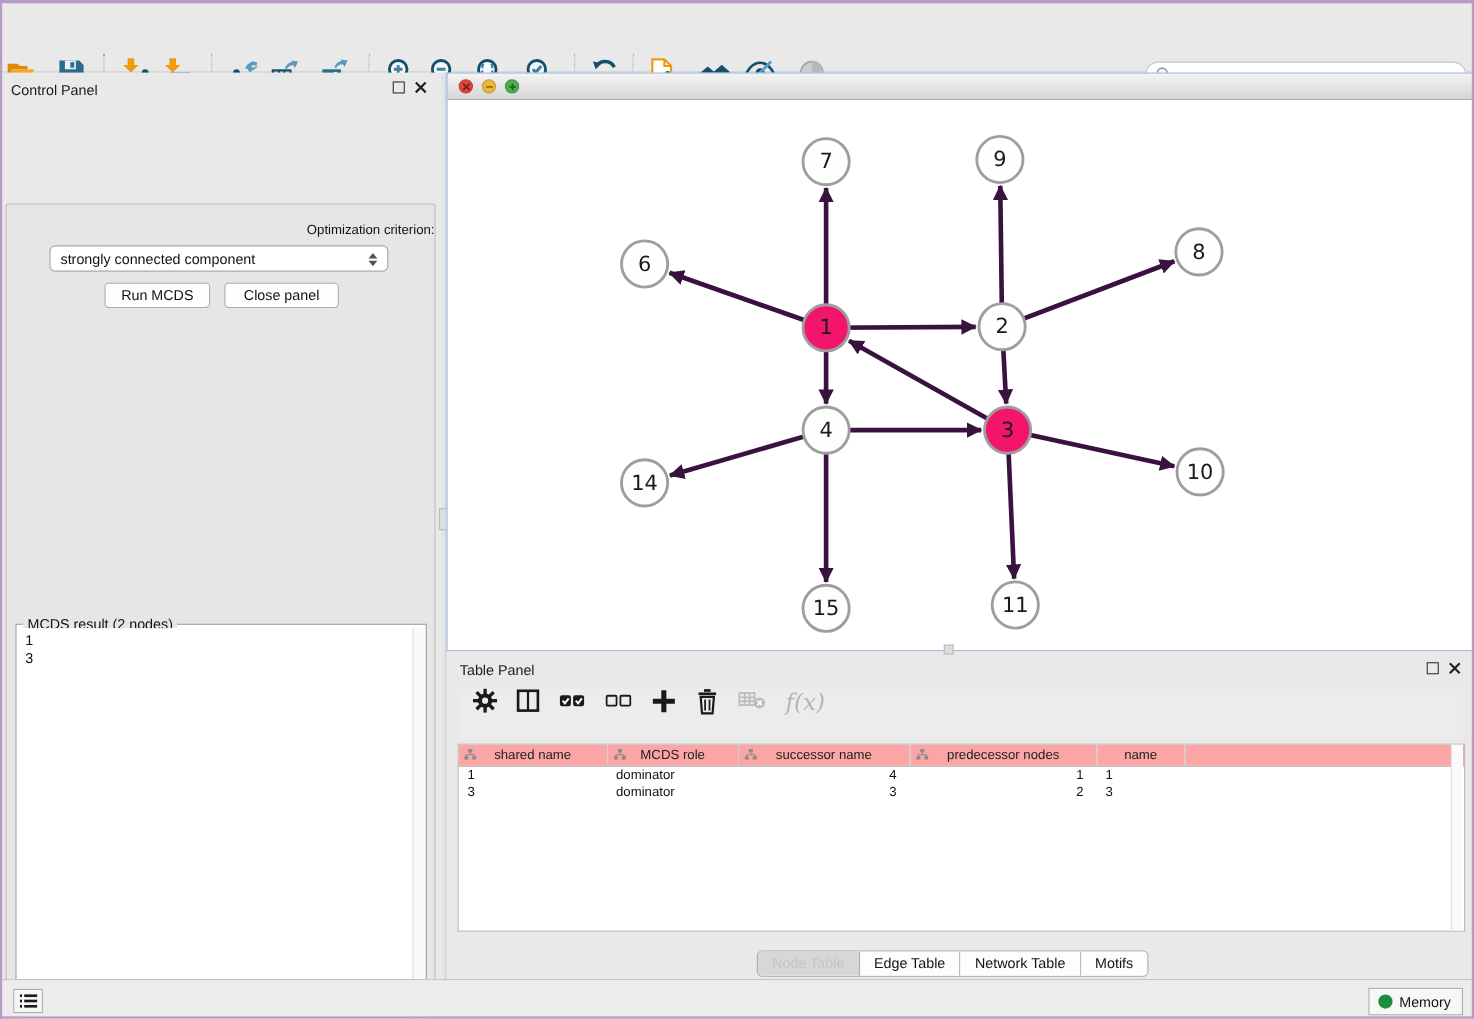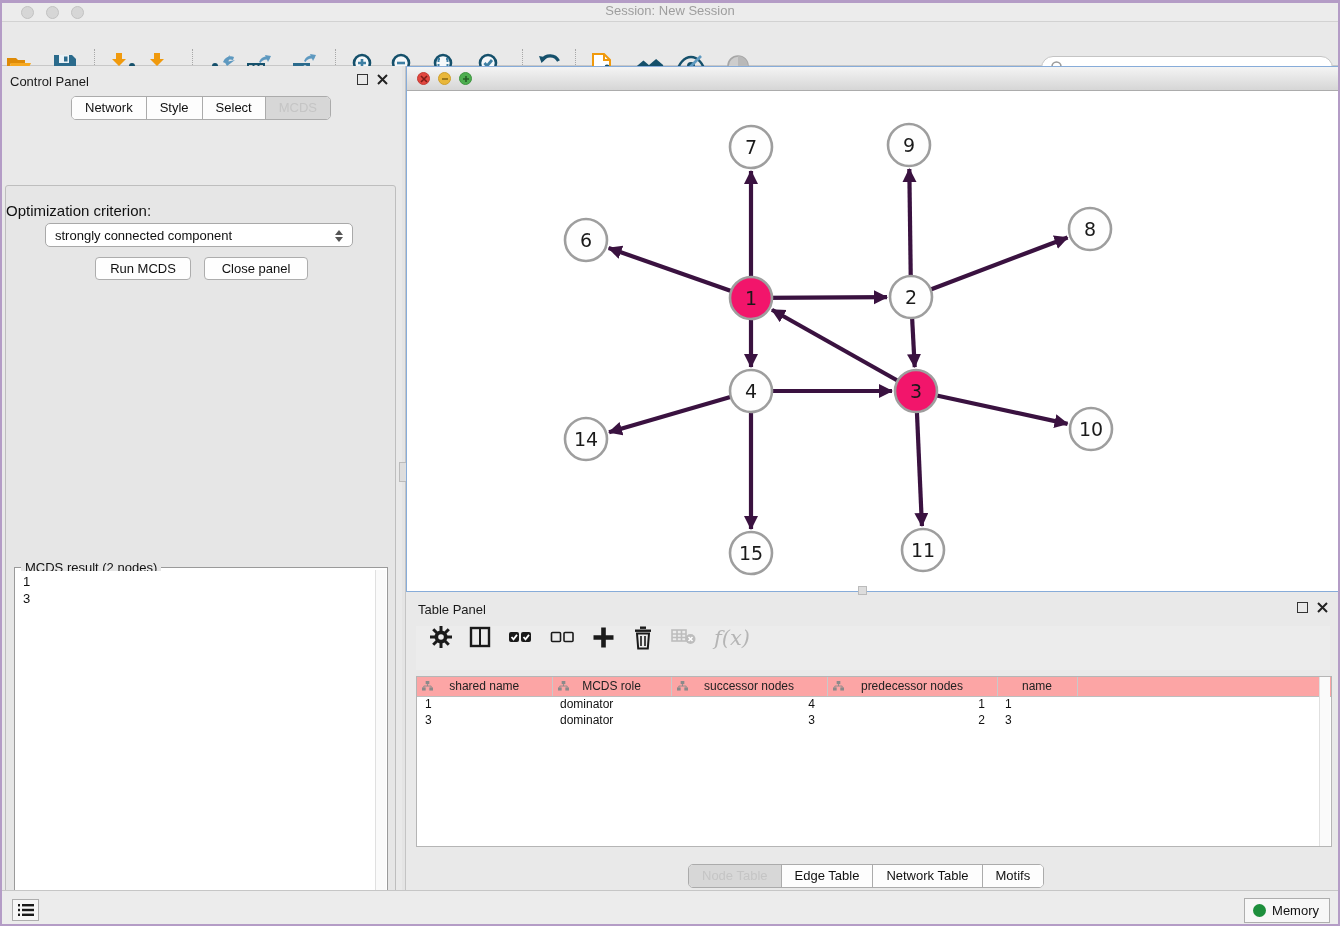--- a/index.html
+++ b/index.html
@@ -33,21 +33,21 @@
   .cpanel { position:absolute; left:0; top:66px; width:402px; height:826px; background:#E9E9E9; }
   .panel-head { position:absolute; font-size:13px; color:#1A1A1A; }
   .mini-float { width:11px; height:11px; border:1.5px solid #333; display:inline-block; }
   .mini-x { display:inline-block; }
   .tabgroup { display:inline-flex; border:1px solid #ABABAB; border-radius:5px; overflow:hidden; background:#FDFDFD; }
   .tab { padding:3px 13px 4px; font-size:13px; color:#111; background:#FDFDFD; border-right:1px solid #ABABAB; white-space:nowrap; }
   .tab:last-child { border-right:none; }
   .tab.active { background:#D7D7D7; color:#C5C5C5; }
   .cp-box { position:absolute; left:5px; top:119px; width:391px; height:760px; background:#E6E6E6;
             border:1px solid #BEBEBE; border-radius:3px; }
-  .opt-label { position:absolute; left:0; width:100%; top:16px; text-align:left; font-size:15px; color:#111; }
+  .opt-label { position:absolute; left:0; width:100%; top:16px; text-align:right; font-size:12px; color:#111; }
   .dropdown { position:absolute; left:39px; top:37px; width:308px; height:24px; background:#FFF; border:1px solid #A9A9A9;
               border-radius:5px; font-size:13px; color:#111; display:flex; align-items:center; padding-left:9px; }
   .dd-spin { position:absolute; right:7px; top:3px; width:12px; height:18px; display:flex; flex-direction:column;
              align-items:center; justify-content:center; gap:2px; }
   .dd-spin .up { width:0; height:0; border-left:4px solid transparent; border-right:4px solid transparent; border-bottom:5px solid #555; }
   .dd-spin .dn { width:0; height:0; border-left:4px solid transparent; border-right:4px solid transparent; border-top:5px solid #555; }
   .btn { position:absolute; height:23px; background:#FEFEFE; border:1px solid #ADADAD; border-radius:4px;
          font-size:13px; color:#111; display:flex; align-items:center; justify-content:center; }
   .groupbox { position:absolute; left:8px; top:381px; width:374px; height:371px; border:1px solid #9A9A9A; background:#FFF; }
   .groupbox-label { position:absolute; left:6px; top:-8px; background:#E6E6E6; padding:0 4px; font-size:13px; color:#111; }
@@ -97,26 +97,20 @@
                 border:1px solid #AEAEAE; display:flex; align-items:center; gap:6px; font-size:13px; color:#111; }
   .memdot { width:13px; height:13px; border-radius:50%; background:#1D8F3C; }
 
   .hdr-icons { position:absolute; display:flex; gap:9px; align-items:center; }
 </style>
 </head>
 <body>
 
 <div class="app">
 
-  <div class="titlebar">
-    <span class="tl-dot" style="left:21px"></span>
-    <span class="tl-dot" style="left:46px"></span>
-    <span class="tl-dot" style="left:71px"></span>
-    <div class="app-title">Session: New Session</div>
-  </div>
 
   <div class="toolbar">
     <div class="tb-icon" style="left:4px">
       <svg width="28" height="26" viewBox="0 0 28 26">
           <path fill="#DE8A06" d="M2 5h9l2 2h7v3H6L2 20z"></path>
           <path fill="#F6A81F" d="M6 10h20l-5 11H2z"></path>
         </svg>
     </div>
     <div class="tb-icon" style="left:50px">
       <svg width="26" height="26" viewBox="0 0 26 26">
@@ -257,26 +251,20 @@
   </div>
 
   <div class="cpanel">
     <div class="panel-head" style="left:10px; top:8px;">Control Panel</div>
     <div class="hdr-icons" style="right:14px; top:8px;">
       <span class="mini-float"></span>
       <svg class="mini-x" width="11" height="11" viewBox="0 0 11 11">
           <path stroke="#222" stroke-width="2" d="M1 1 L10 10 M10 1 L1 10"></path>
         </svg>
     </div>
-    <div class="tabgroup" style="position:absolute; left:50%; transform:translateX(-50%); top:30px;" id="ctrl-tabs">
-        <div class="tab">Network</div>
-        <div class="tab">Style</div>
-        <div class="tab">Select</div>
-        <div class="tab active">MCDS</div>
-      </div>
     <div class="cp-box">
       <div class="opt-label">Optimization criterion:</div>
       <div class="dropdown">
         <span>strongly connected component</span>
         <span class="dd-spin">
             <span class="up"></span>
             <span class="dn"></span>
           </span>
       </div>
       <div class="btn" style="left:89px; top:71px; width:96px;">Run MCDS</div>
@@ -466,21 +454,21 @@
                   </g>
                   <path stroke="#8A8A8A" stroke-width="1" fill="none" d="M6 3.4 V5.5 M2 7 V5.5 H10 V7"></path>
                 </svg><span>MCDS role</span></th>
               <th><svg class="hicon" width="11" height="11" viewBox="0 0 12 12">
                   <g fill="#8A8A8A">
                     <rect x="4" y="0" width="4" height="3.4"></rect>
                     <rect x="0" y="7" width="4" height="3.4"></rect>
                     <rect x="8" y="7" width="4" height="3.4"></rect>
                   </g>
                   <path stroke="#8A8A8A" stroke-width="1" fill="none" d="M6 3.4 V5.5 M2 7 V5.5 H10 V7"></path>
-                </svg><span>successor nodes</span></th>
+                </svg><span>successor name</span></th>
               <th><svg class="hicon" width="11" height="11" viewBox="0 0 12 12">
                   <g fill="#8A8A8A">
                     <rect x="4" y="0" width="4" height="3.4"></rect>
                     <rect x="0" y="7" width="4" height="3.4"></rect>
                     <rect x="8" y="7" width="4" height="3.4"></rect>
                   </g>
                   <path stroke="#8A8A8A" stroke-width="1" fill="none" d="M6 3.4 V5.5 M2 7 V5.5 H10 V7"></path>
                 </svg><span>predecessor nodes</span></th>
               <th><span>name</span></th>
               <th></th>

